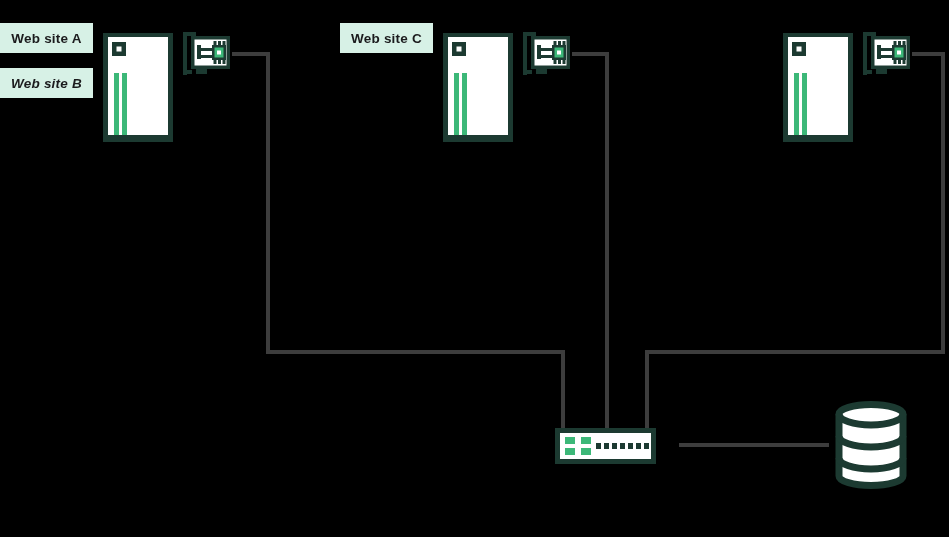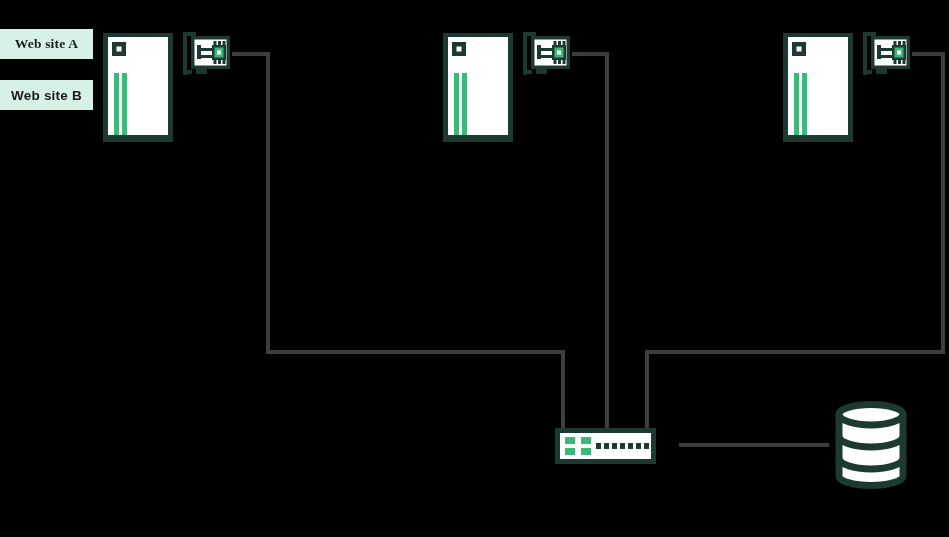--- a/index.html
+++ b/index.html
@@ -16,21 +16,21 @@
   .lines polyline { stroke:var(--connector); stroke-width:4; fill:none; }
   .group { position:absolute; top:0; width:240px; height:160px; }
   .g1 { left:0; } .g2 { left:340; left:340px; } .g3 { left:680px; }
   .g1{left:0px;}
   .label {
     position:absolute; left:0; width:93px; height:30px;
     background:var(--label-bg); color:var(--label-text);
     display:flex; align-items:center; justify-content:center;
     font-size:13.5px; font-weight:600; letter-spacing:0.2px; white-space:nowrap;
   }
-  .l1 { top:29px;font-family:Liberation Serif, serif; } .l2 { top:80px; }
+  .l1 { top:23px; } .l2 { top:68px;font-style:italic; }
   .server   { position:absolute; left:103px; top:33px; width:70px; height:109px; }
   .nic      { position:absolute; left:183px; top:31px; width:49px; height:45px; }
   .switch   { position:absolute; left:555px; top:428px; width:101px; height:36px; }
   .database { position:absolute; left:835px; top:401px; width:72px; height:89px; }
   .cd { fill:var(--outline-dark); }
   .cg { fill:var(--green); }
   .cw { fill:var(--white); }
   .db-body { fill:var(--white); stroke:var(--outline-dark); stroke-width:7; }
   .db-arc  { fill:none; stroke:var(--outline-dark); stroke-width:7; }
   svg { display:block; }
@@ -74,20 +74,21 @@
       <rect class="cd" x="30.5" y="29" width="3" height="4"></rect>
       <rect class="cd" x="35" y="29" width="3" height="4"></rect>
       <rect class="cd" x="39.5" y="29" width="3" height="4"></rect>
       <rect class="cd" x="29" y="14" width="14" height="15"></rect>
       <rect class="cg" x="31.5" y="16.5" width="9" height="10"></rect>
       <rect class="cw" x="34" y="19.5" width="4" height="4"></rect>
     </svg>
   </div>
 
   <div class="group g2">
+    <div class="label l1">Web site C</div>
     <svg class="server" viewBox="0 0 70 109">
       <rect class="cd" x="0" y="0" width="70" height="109"></rect>
       <rect class="cw" x="5" y="4" width="60" height="98"></rect>
       <rect class="cd" x="9" y="9" width="14" height="14"></rect>
       <rect class="cw" x="13.5" y="13.5" width="5" height="5"></rect>
       <rect class="cg" x="11" y="40" width="5" height="62"></rect>
       <rect class="cg" x="19" y="40" width="5" height="62"></rect>
     </svg>
     <svg class="nic" viewBox="0 0 49 45">
       <rect class="cd" x="0" y="1" width="4" height="43"></rect>

